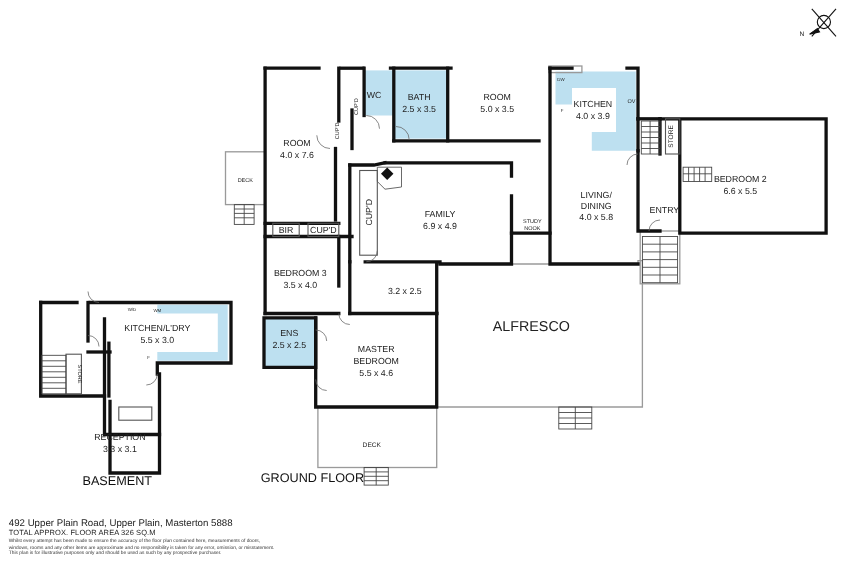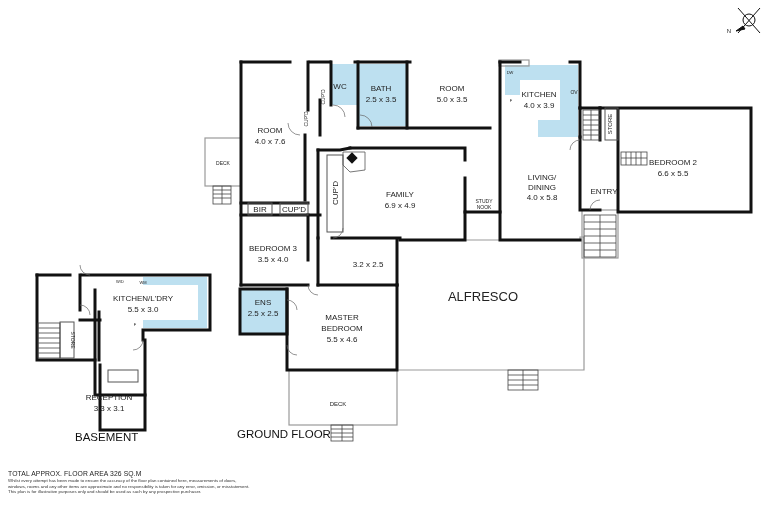--- a/index.html
+++ b/index.html
@@ -243,17 +243,18 @@
     <text class="lbl tiny" x="120" y="283">W/D</text>
     <text class="lbl tiny" x="143" y="284">WM</text>
     <text class="lbl tiny" x="135" y="326">F</text>
 
     <text class="lbl floorlbl" x="75" y="441">BASEMENT</text>
     <text class="lbl floorlbl" x="237" y="438">GROUND FLOOR</text>
   </g>
 </svg>
 
 <div class="footer">
+  <div class="addr">492 Upper Plain Road, Upper Plain, Masterton 5888</div>
   <div class="area">TOTAL APPROX. FLOOR AREA 326 SQ.M</div>
   <div class="disc">Whilst every attempt has been made to ensure the accuracy of the floor plan contained here, measurements of doors,</div>
   <div class="disc">windows, rooms and any other items are approximate and no responsibility is taken for any error, omission, or misstatement.</div>
   <div class="disc">This plan is for illustrative purposes only and should be used as such by any prospective purchaser.</div>
 </div>
 
 </body></html>

